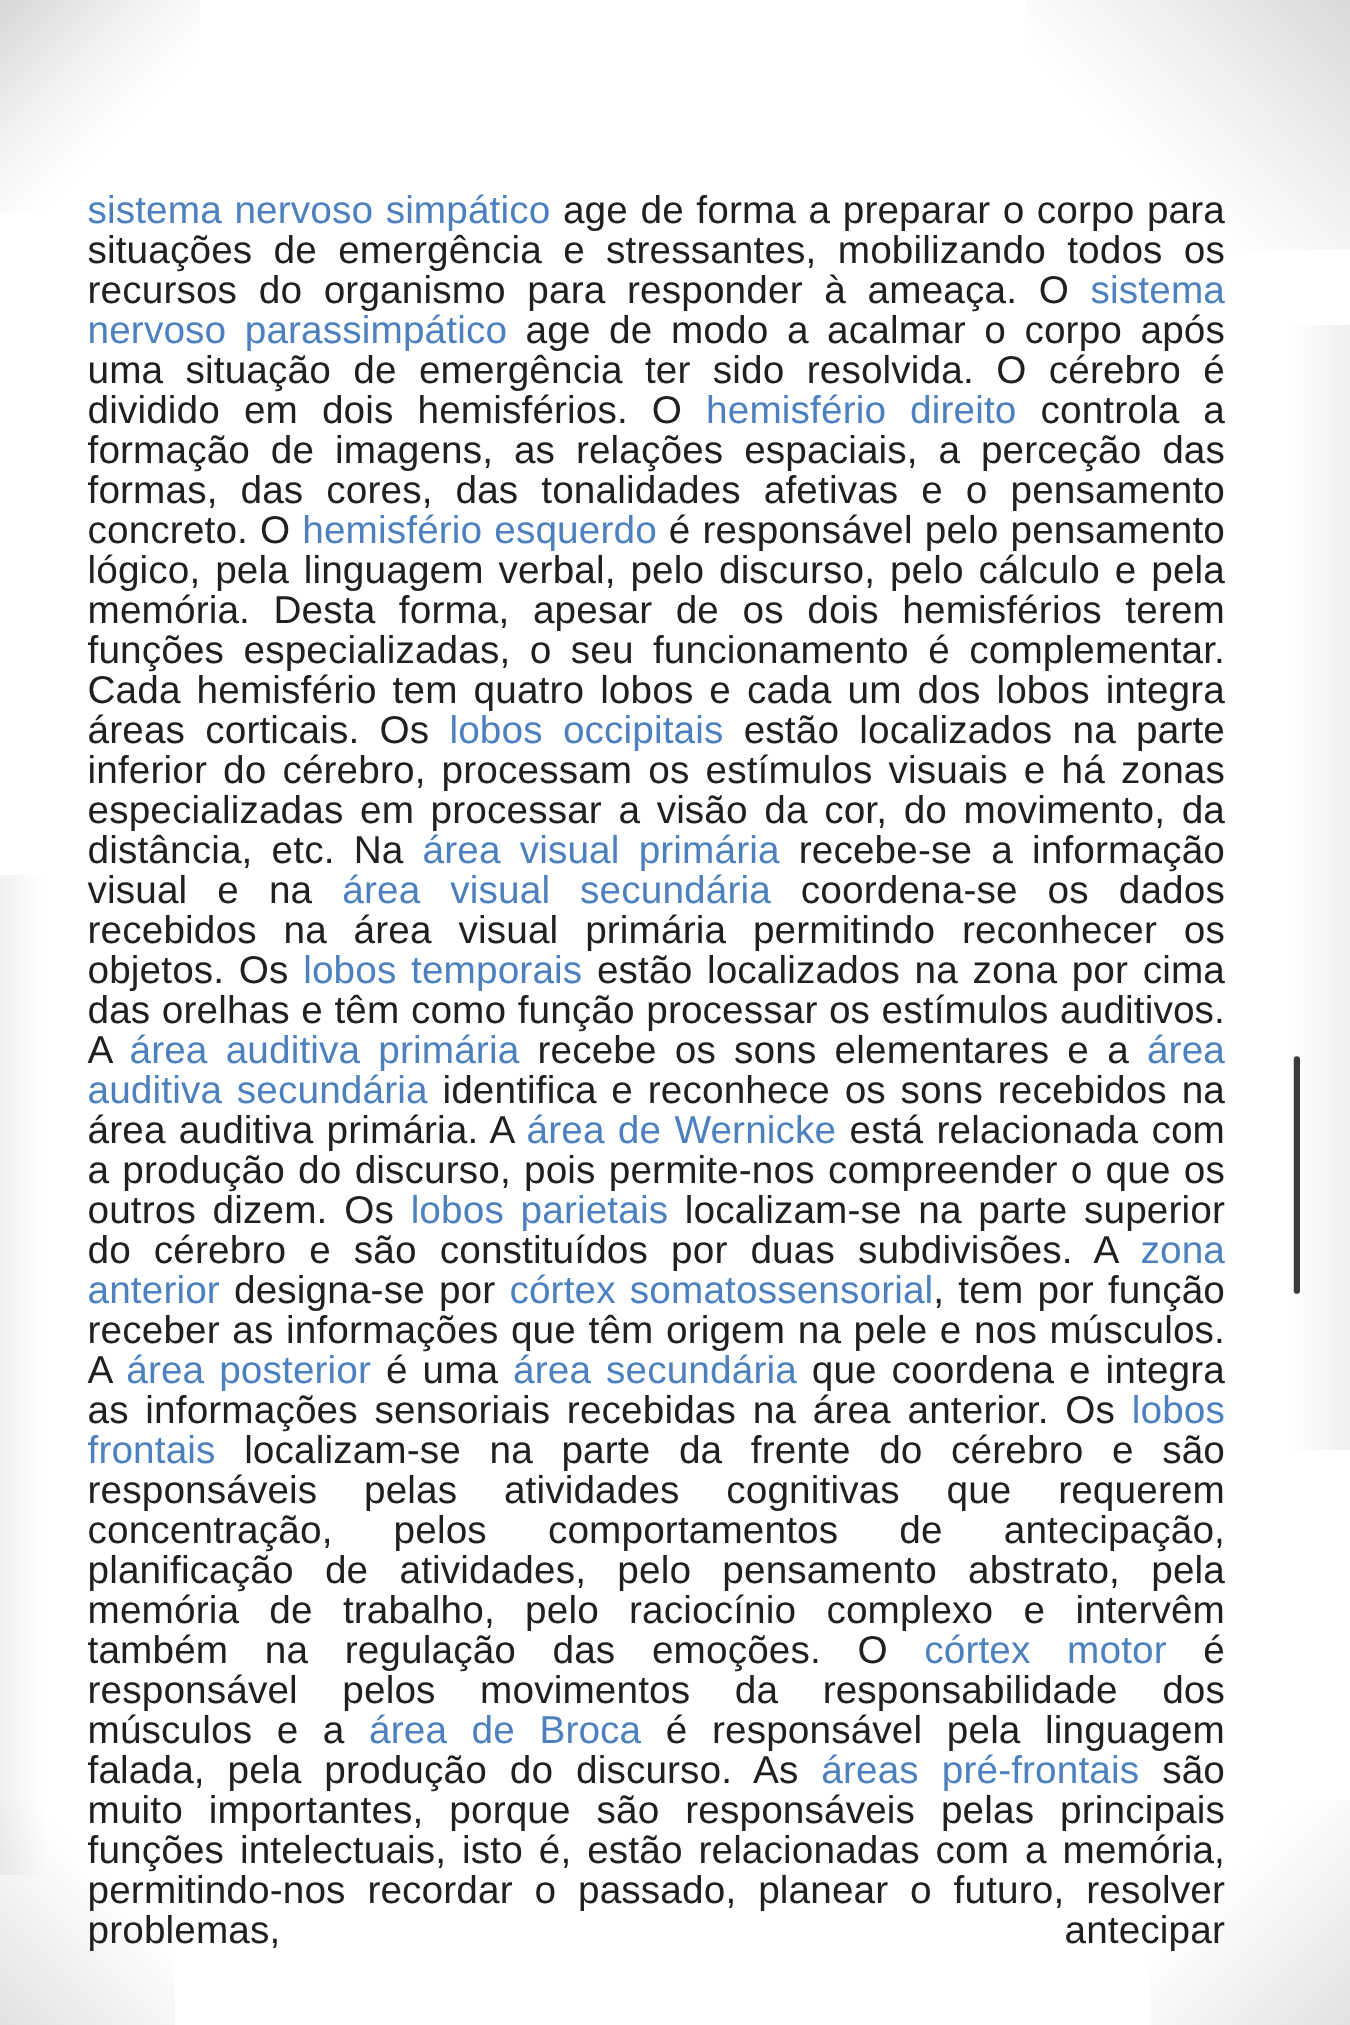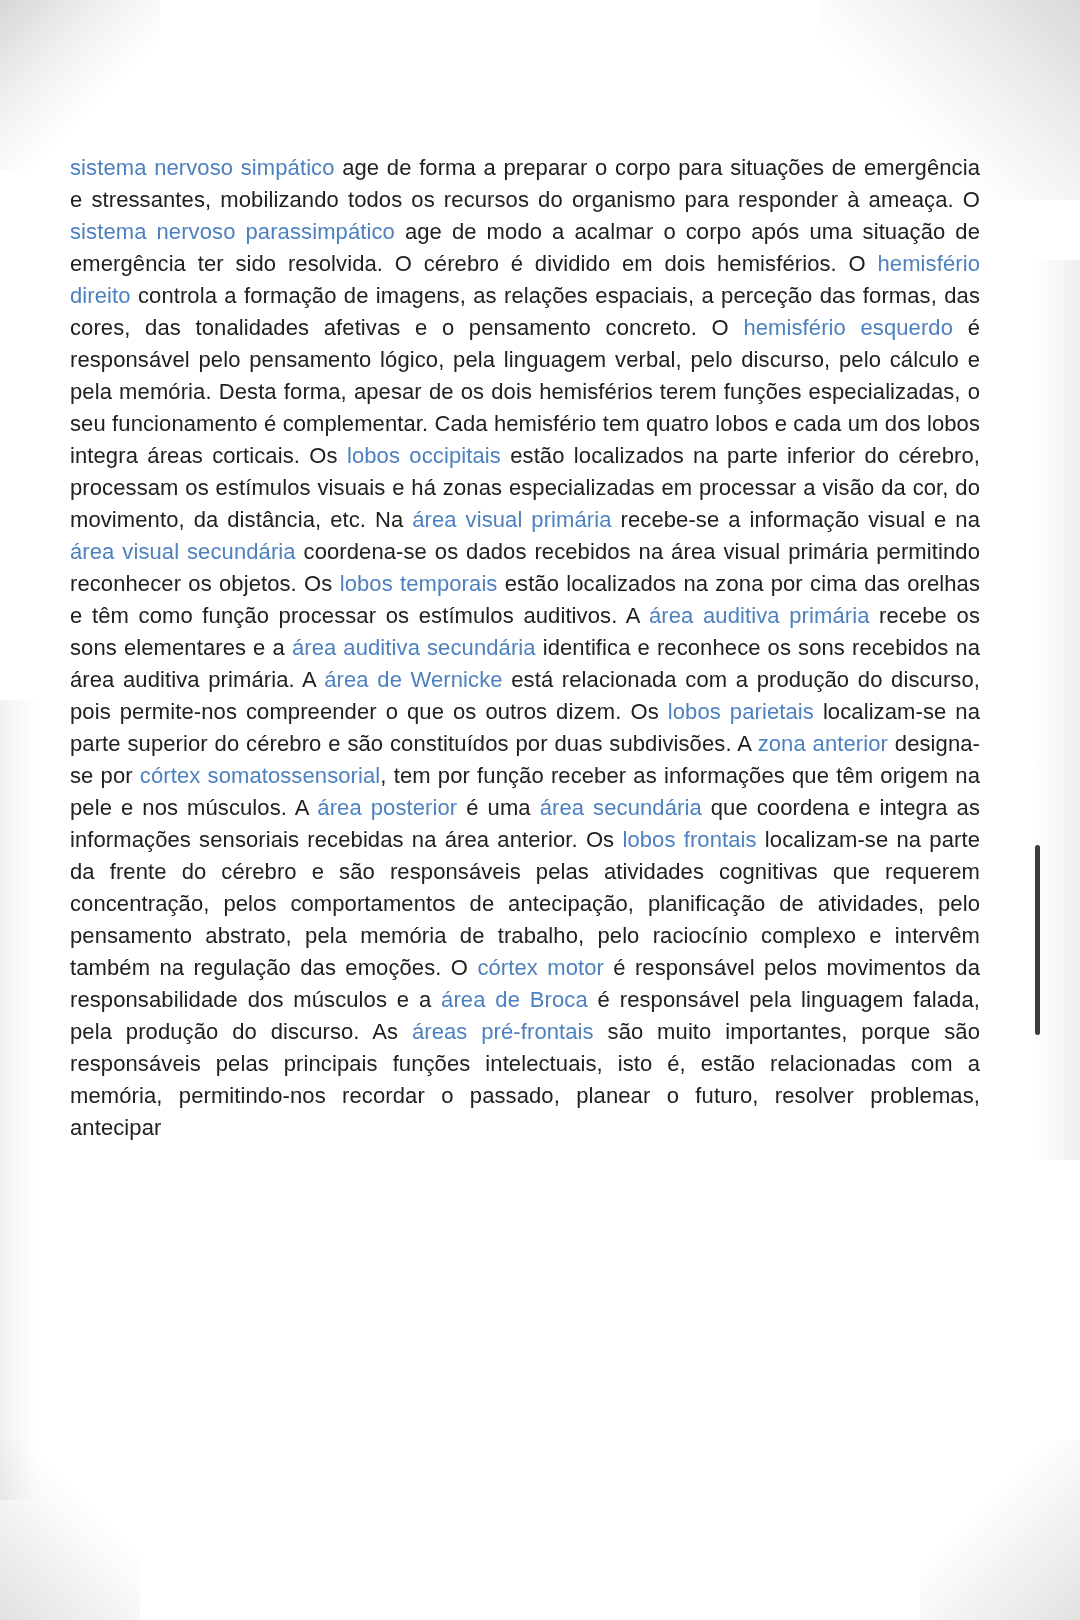--- a/index.html
+++ b/index.html
@@ -44,21 +44,21 @@
   .shade.ledge {
     top: 700px; left: 0; width: 45px; height: 800px;
     background: linear-gradient(90deg, rgba(120,120,125,0.10) 0%, rgba(120,120,125,0) 80%);
   }
 
   .body-text {
     position: absolute;
     top: 152px;
     left: 70px;
     width: 910px;
-    font-size: 22px;
+    font-size: 31px;
     line-height: 32px;
     color: var(--txt, #202020);
     text-align: justify;
     text-align-last: justify;
     letter-spacing: 0.1px;
   }
 
   .body-text .hl {
     color: var(--hl, #4d80bf);
   }

